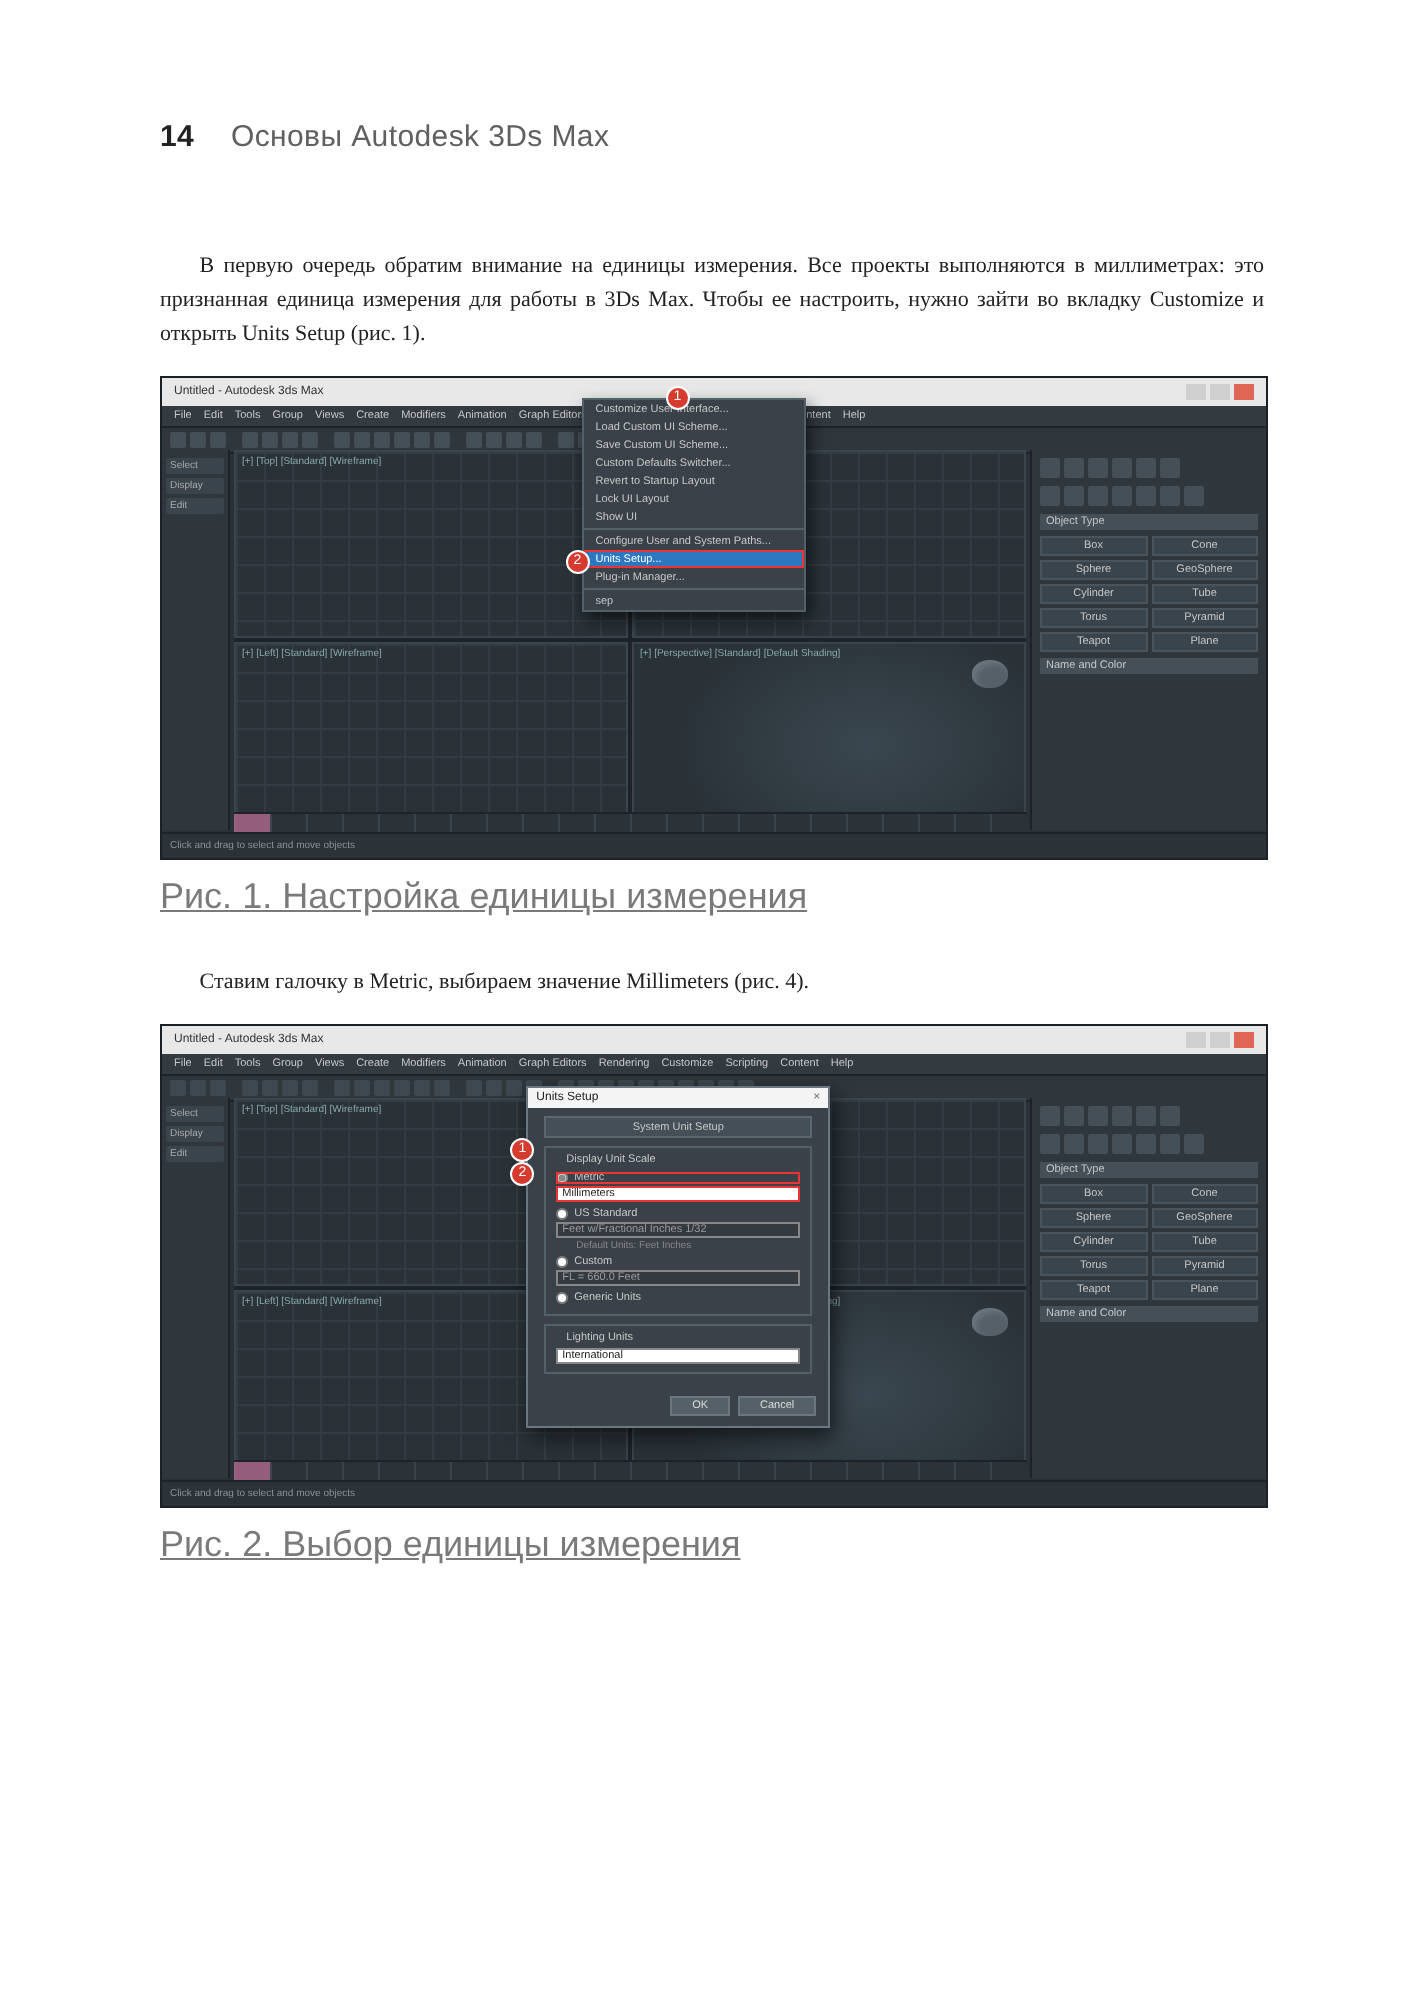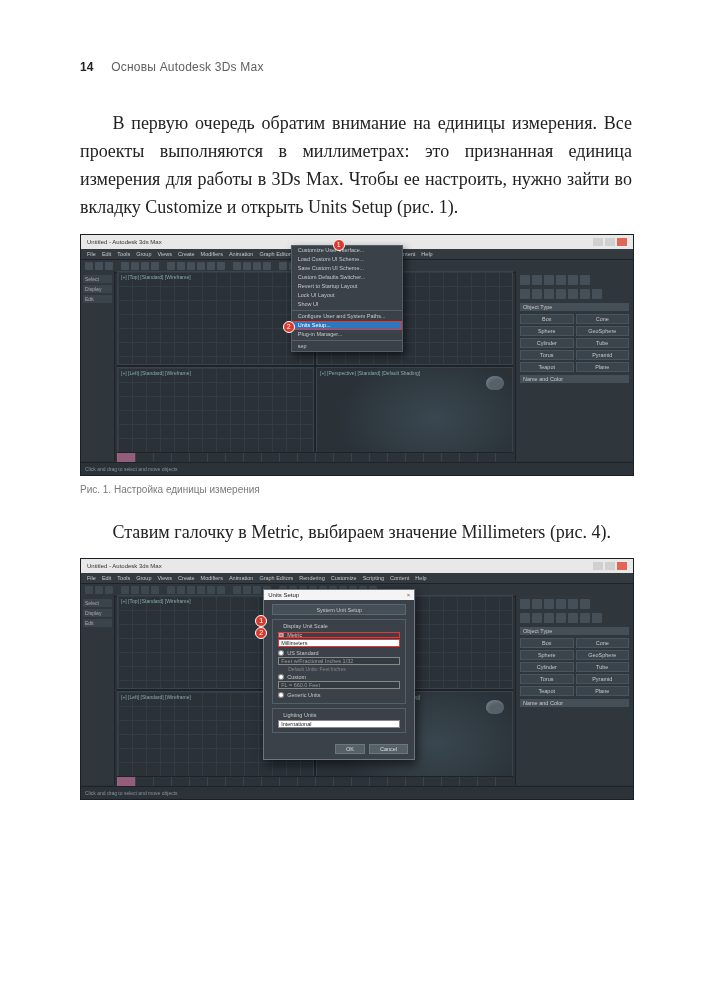--- a/index.html
+++ b/index.html
@@ -11,42 +11,43 @@
     width: 702px;
   }
   .page {
     box-sizing: border-box;
     width: 702px;
     min-height: 1000px;
     padding: 60px 70px 50px 80px;
   }
   .running-head {
     font-family: "Helvetica Neue", Arial, sans-serif;
-    font-size: 12px;
+    font-size: 15px;
     color: #606062;
-    margin-bottom: 36px;
+    margin-bottom: 48px;
     letter-spacing: .2px;
   }
   .running-head .pg {
     font-weight: 700;
     color: #222;
     margin-right: 14px;
   }
   p.body {
-    font-size: 18px;
+    font-size: 11px;
     line-height: 1.55;
     margin: 0 0 12px 0;
     text-align: justify;
     text-indent: 1.8em;
   }
   .caption {
     font-family: "Helvetica Neue", Arial, sans-serif;
-    font-size: 10px;
+    font-size: 18px;
     color: #7a7a7c;
     margin: 8px 0 24px 0;
+    text-decoration: underline;
   }
   .shot {
     width: 100%;
     height: 240px;
     background: #2a3238;
     border: 1px solid #1a2025;
     position: relative;
     overflow: hidden;
     font-family: "Segoe UI", Arial, sans-serif;
   }
@@ -507,14 +508,15 @@
     </div>
 
     <div class="timeline">
         <div class="pink"></div>
       </div>
     <div class="statusbar">
       <span>Click and drag to select and move objects</span>
         <span></span>
     </div>
   </div>
+  <div class="caption">Рис. 2. Выбор единицы измерения</div>
 
 </div>
 
 </body></html>

